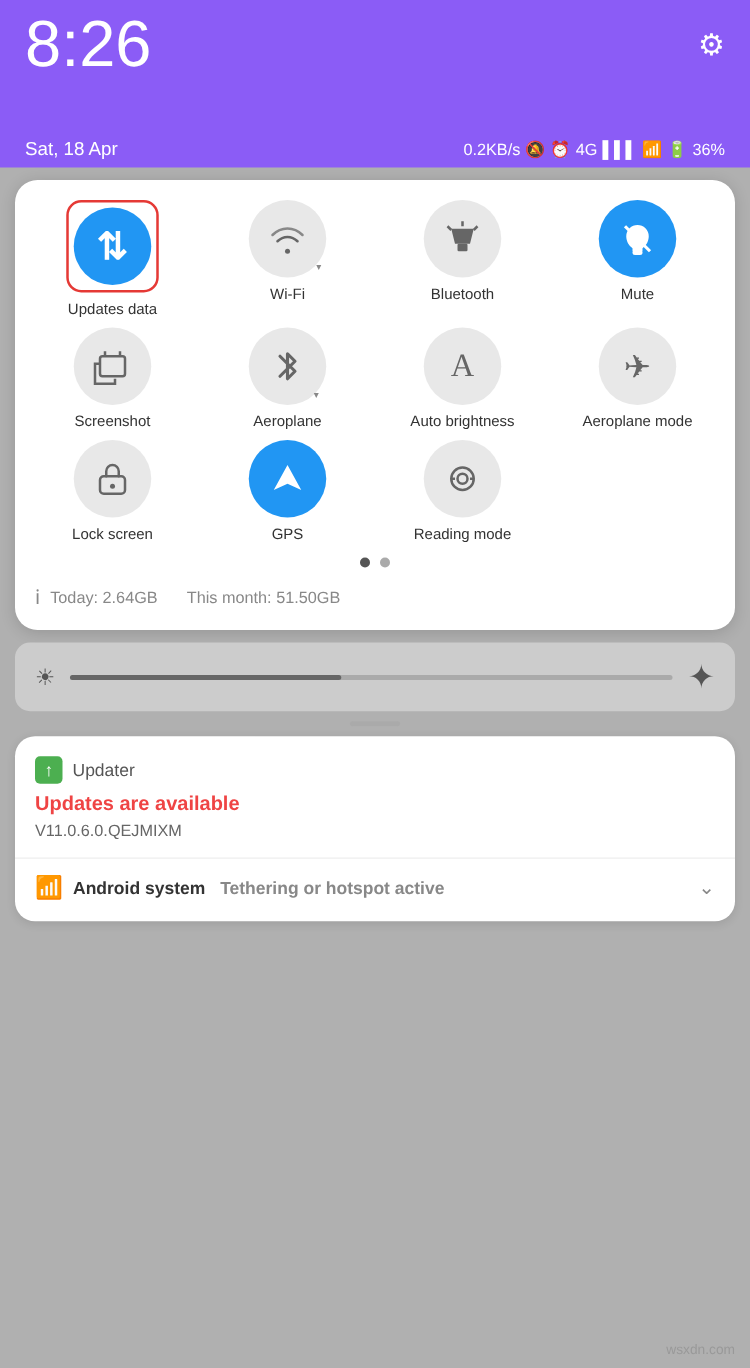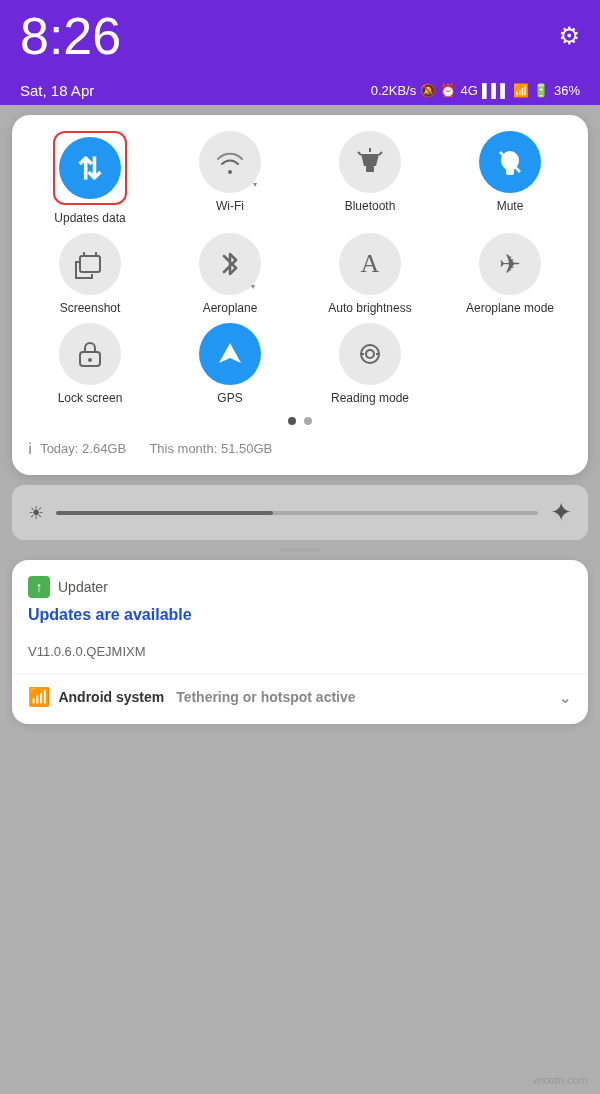--- a/index.html
+++ b/index.html
@@ -7,45 +7,46 @@
       width: 600px;
       height: 1094px;
       background: #b0b0b0;
       font-family: 'Segoe UI', Arial, sans-serif;
       overflow: hidden;
       position: relative;
     }
 
     
     .status-bar {
-      background: #6d28d9;
+      background: #8b5cf6;
       padding: 10px 20px 6px 20px;
       display: flex;
       flex-direction: column;
+      gap: 42px;
     }
     .status-top {
       display: flex;
       justify-content: space-between;
       align-items: center;
     }
     .time {
       font-size: 52px;
       color: white;
       font-weight: 300;
       line-height: 1;
     }
     .gear-icon {
       color: white;
       font-size: 24px;
     }
     .status-bottom {
       display: flex;
       justify-content: space-between;
       align-items: center;
-      margin-top: 20px;
+      margin-top: 7px;
     }
     .date {
       color: white;
       font-size: 15px;
     }
     .status-icons {
       color: white;
       font-size: 13px;
       display: flex;
       align-items: center;
@@ -202,22 +203,22 @@
       font-weight: bold;
     }
     .notif-app-name {
       font-size: 14px;
       color: #555;
       font-weight: 400;
     }
     .notif-title {
       font-size: 16px;
       font-weight: bold;
-      color: #1d4ed8;
-      margin-bottom: 20px;
+      color: #ef4444;
+      margin-bottom: 4px;
     }
     .notif-subtitle {
       font-size: 13px;
       color: #666;
       margin-bottom: 14px;
     }
     .notif-divider {
       height: 1px;
       background: #eee;
       margin: 0 -16px;

